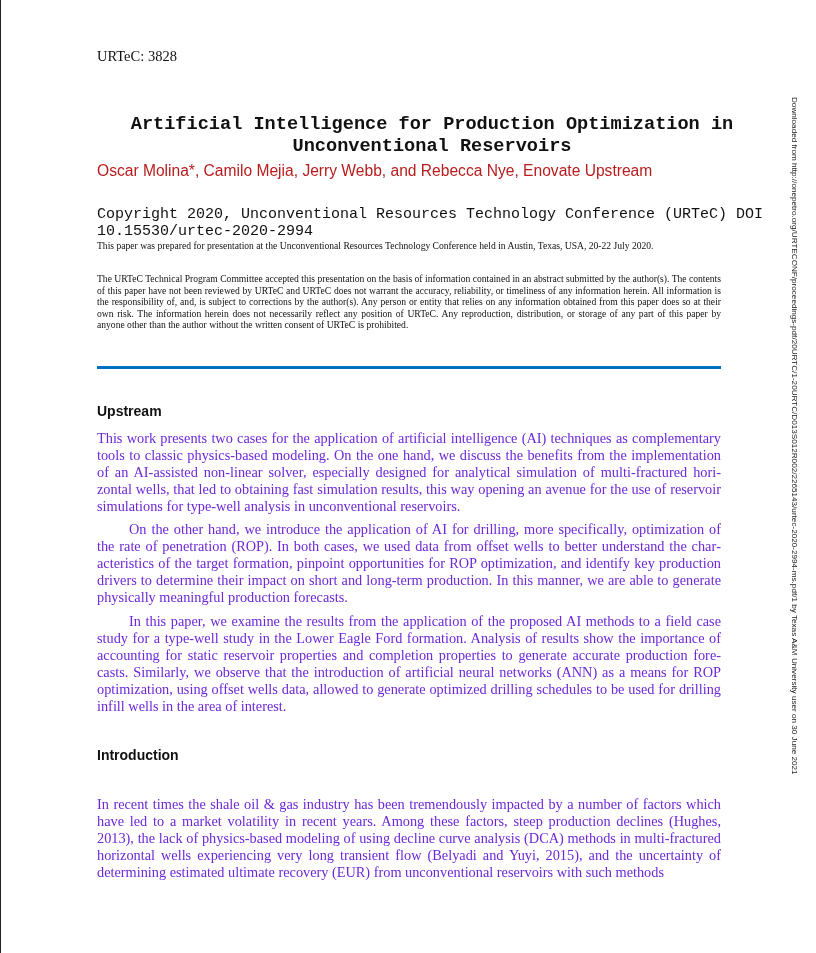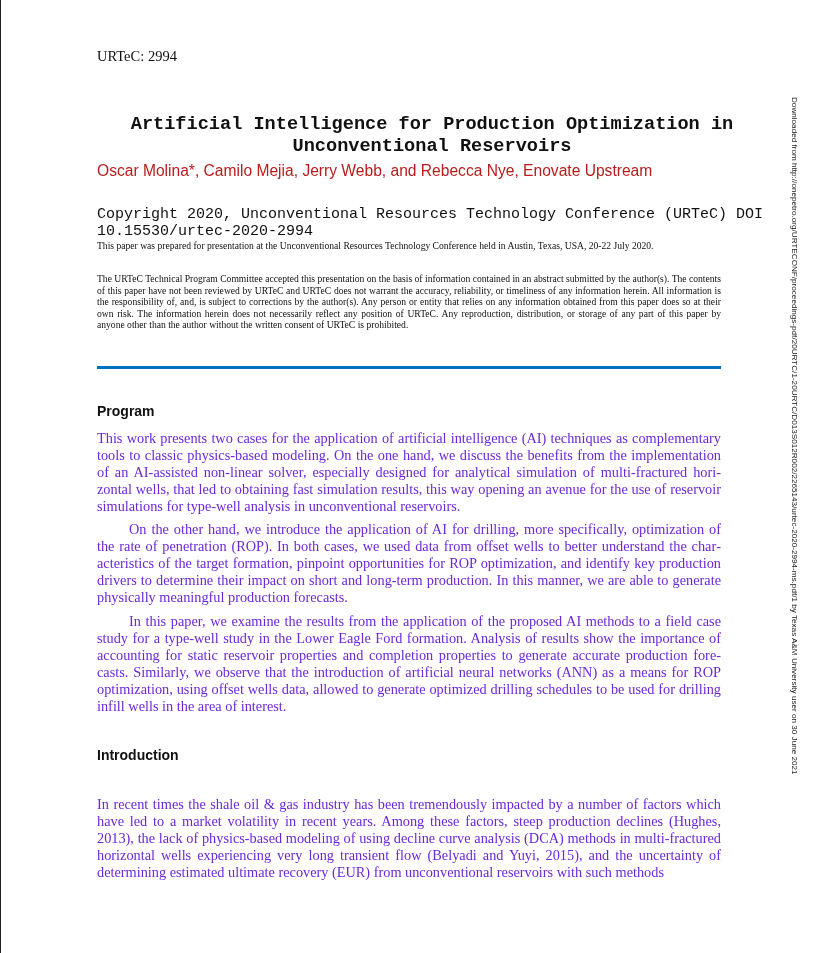--- a/index.html
+++ b/index.html
@@ -111,35 +111,35 @@
       color: #222;
       white-space: nowrap;
       letter-spacing: 0.02px;
     }
   </style>
 </head>
 <body>
 
 <div class="page-edge"></div>
 
-<div class="paper-id">URTeC: 2994</div>
+<div class="paper-id">URTeC: 3828</div>
 
 <h1 class="title">Artificial Intelligence for Production Optimization in Unconventional Reservoirs</h1>
 
 <div class="authors">Oscar Molina*, Camilo Mejia, Jerry Webb, and Rebecca Nye, Enovate Upstream</div>
 
 <div class="copyright">Copyright 2020, Unconventional Resources Technology Conference (URTeC) DOI 10.15530/urtec-2020-2994</div>
 
 <p class="fine p1">This paper was prepared for presentation at the Unconventional Resources Technology Conference held in Austin, Texas, USA, 20-22 July 2020.</p>
 
 <p class="fine p2">The URTeC Technical Program Committee accepted this presentation on the basis of information contained in an abstract submitted by the author(s). The contents of this paper have not been reviewed by URTeC and URTeC does not warrant the accuracy, reliability, or timeliness of any information herein. All information is the responsibility of, and, is subject to corrections by the author(s). Any person or entity that relies on any information obtained from this paper does so at their own risk. The information herein does not necessarily reflect any position of URTeC. Any reproduction, distribution, or storage of any part of this paper by anyone other than the author without the written consent of URTeC is prohibited.</p>
 
 <div class="blue-rule" style="background: rgb(0, 112, 192);"></div>
 
-<h2 class="section-heading h-abstract">Program</h2>
+<h2 class="section-heading h-abstract">Upstream</h2>
 
 <p class="body-para abs-p1">This work presents two cases for the application of artificial intelligence (AI) techniques as complementary tools to classic physics-based modeling. On the one hand, we discuss the benefits from the implementation of an AI-assisted non-linear solver, especially designed for analytical simulation of multi-fractured hori­zontal wells, that led to obtaining fast simulation results, this way opening an avenue for the use of reservoir simulations for type-well analysis in unconventional reservoirs.</p>
 <p class="body-para indent abs-p2">On the other hand, we introduce the application of AI for drilling, more specifically, optimization of the rate of penetration (ROP). In both cases, we used data from offset wells to better understand the char­acteristics of the target formation, pinpoint opportunities for ROP optimization, and identify key production drivers to determine their impact on short and long-term production. In this manner, we are able to generate physically meaningful production forecasts.</p>
 <p class="body-para indent abs-p3">In this paper, we examine the results from the application of the proposed AI methods to a field case study for a type-well study in the Lower Eagle Ford formation. Analysis of results show the importance of accounting for static reservoir properties and completion properties to generate accurate production fore­casts. Similarly, we observe that the introduction of artificial neural networks (ANN) as a means for ROP optimization, using offset wells data, allowed to generate optimized drilling schedules to be used for drilling infill wells in the area of interest.</p>
 
 <h2 class="section-heading h-intro">Introduction</h2>
 
 <p class="body-para intro-p1">In recent times the shale oil &amp; gas industry has been tremendously impacted by a number of factors which have led to a market volatility in recent years. Among these factors, steep production declines (Hughes, 2013), the lack of physics-based modeling of using decline curve analysis (DCA) methods in multi-frac­tured horizontal wells experiencing very long transient flow (Belyadi and Yuyi, 2015), and the uncertainty of determining estimated ultimate recovery (EUR) from unconventional reservoirs with such methods</p>
 
 <div class="side-note">Downloaded from http://onepetro.org/URTECONF/proceedings-pdf/20URTC/1-20URTC/D013S012R002/2265143/urtec-2020-2994-ms.pdf/1 by Texas A&amp;M University user on 30 June 2021</div>

